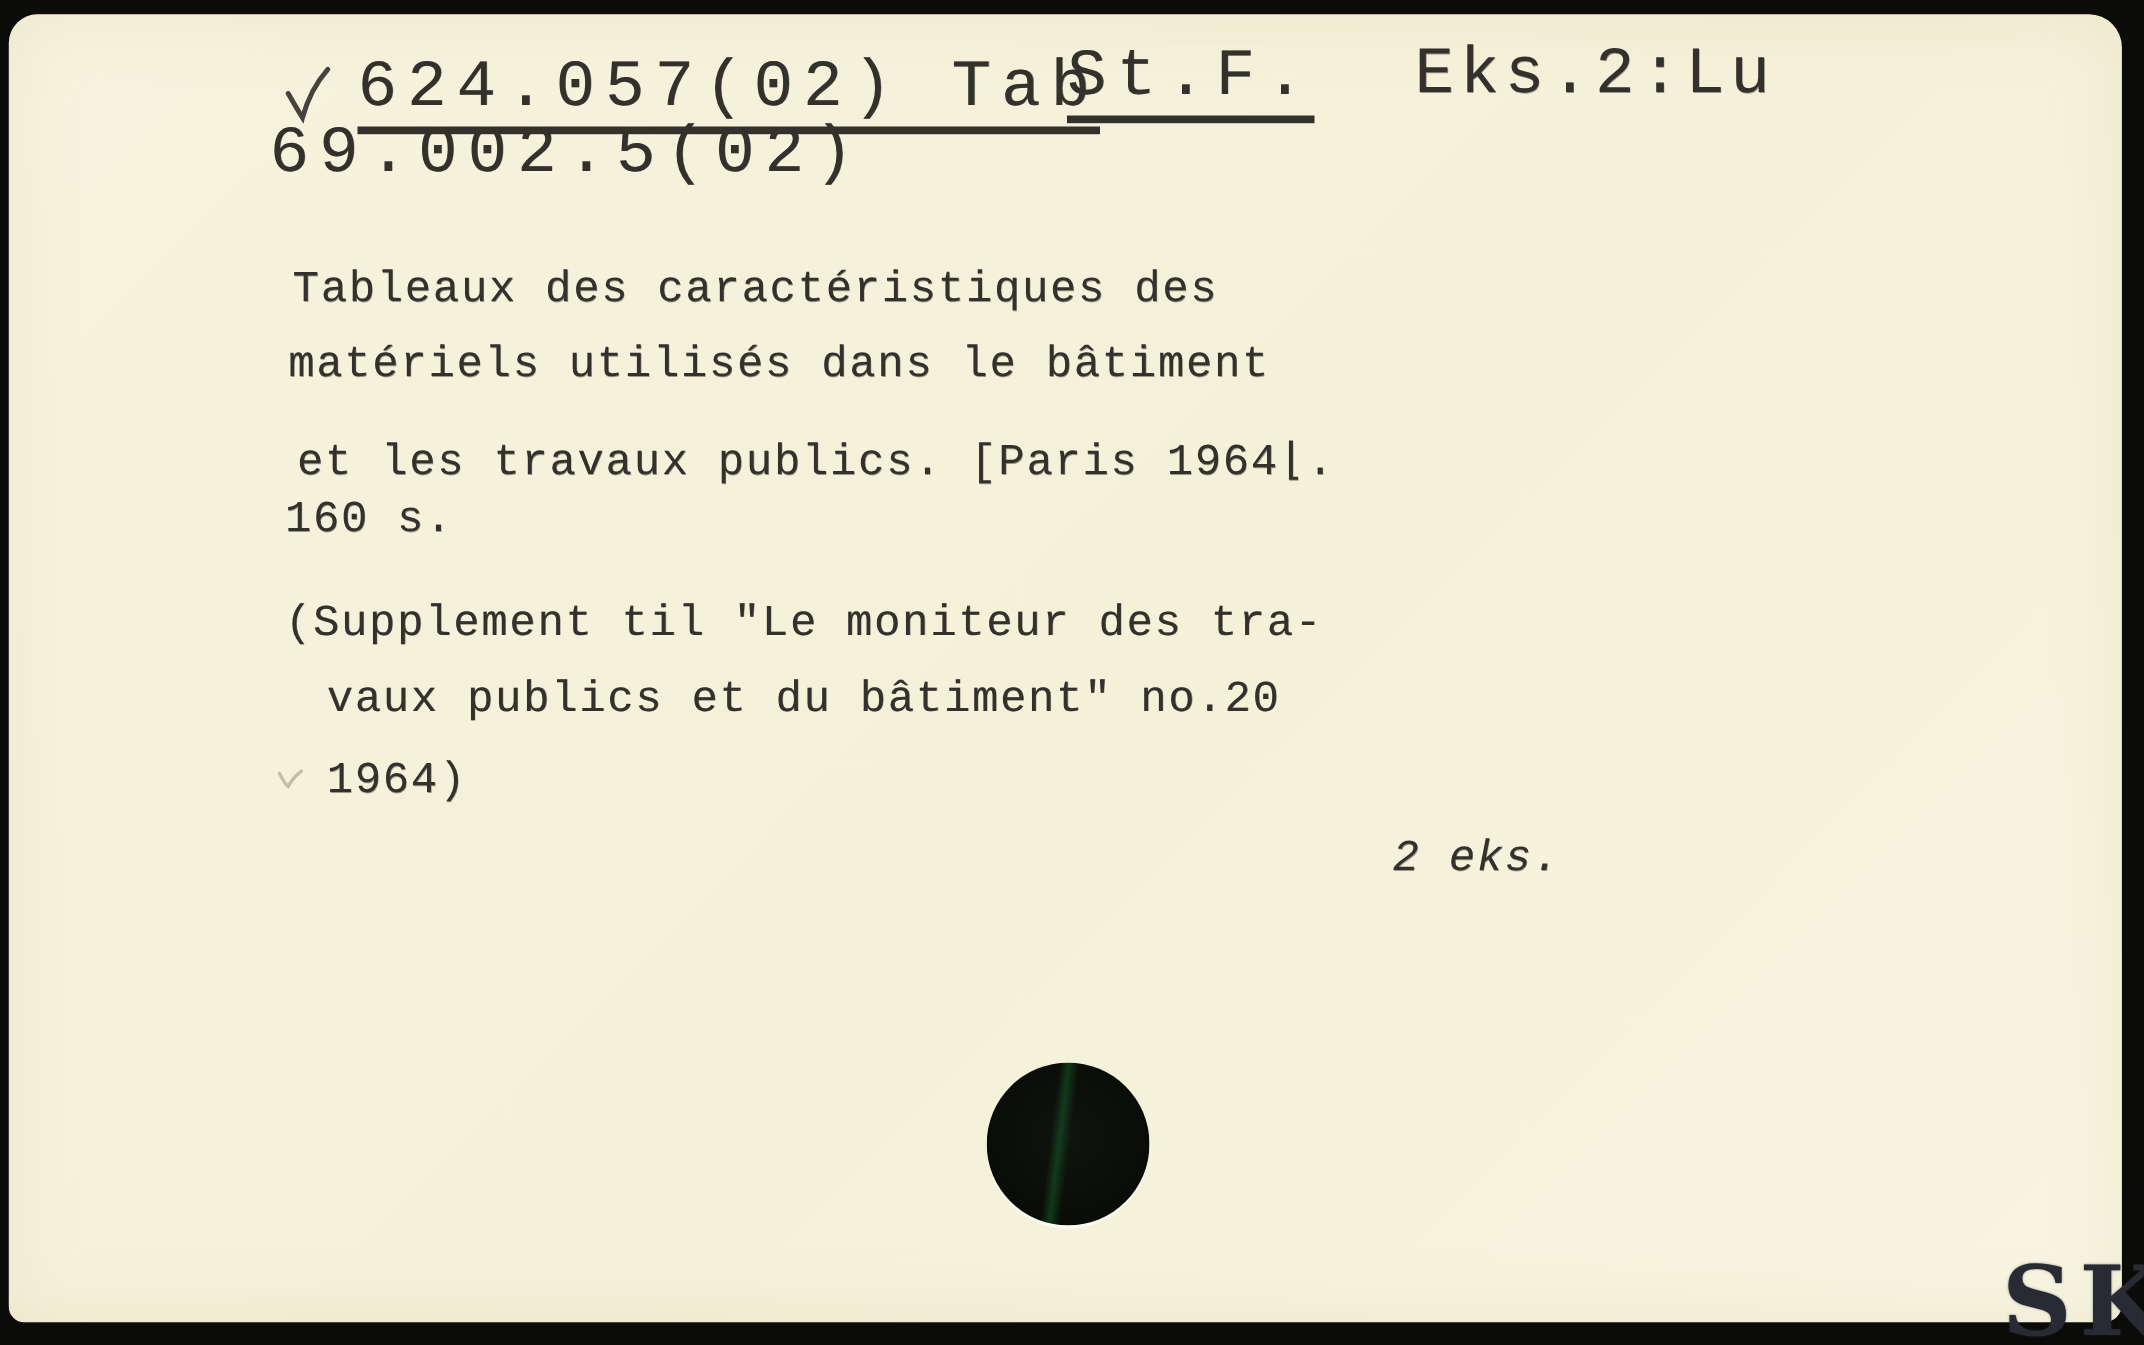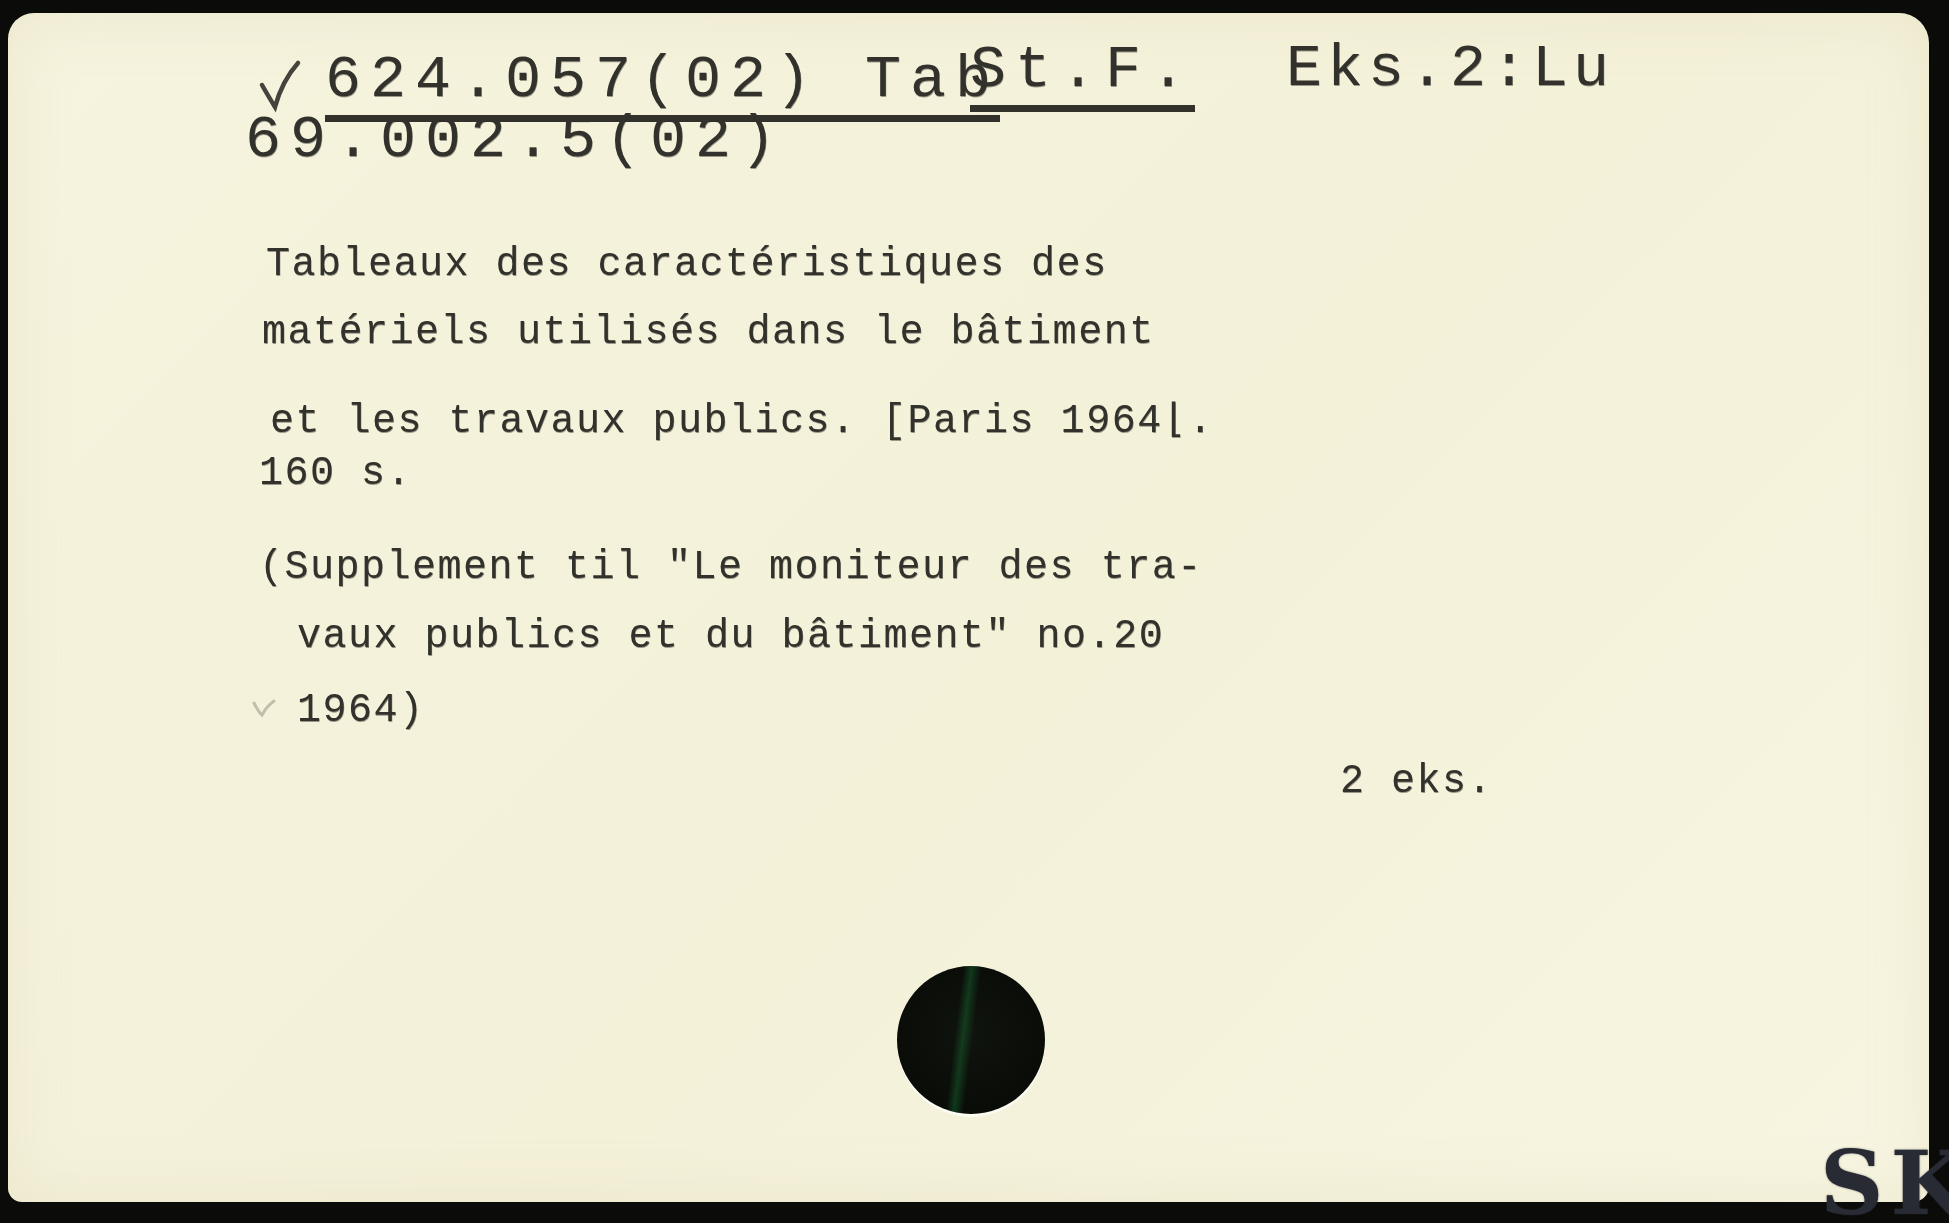--- a/index.html
+++ b/index.html
@@ -109,19 +109,19 @@
   <div class="tw bodytext" style="left:251px; top:441px;">160 s.</div>
 
   <div class="tw bodytext" style="left:251px; top:535px;">(Supplement til "Le moniteur des tra-</div>
   <div class="tw bodytext" style="left:289px; top:604px;">vaux publics et du bâtiment" no.20</div>
   <div class="tw bodytext" style="left:289px; top:678px;">1964)</div>
 
   <svg class="pencil-mark" width="26" height="26" viewBox="0 0 26 26">
     <path d="M3 8 Q8 18 11 20 Q15 12 23 6" fill="none" stroke="#b7b2a0" stroke-width="3" stroke-linecap="round"></path>
   </svg>
 
-  <div class="tw bodytext" style="left:1332px; top:749px;">2 eks.</div>
+  <div class="tw bodytext" style="left:1258px; top:749px;font-style:italic;">2 eks.</div>
 
   <div class="hole"></div>
 
   <div class="stamp">SK</div>
 
 </div>
 
 </body></html>

